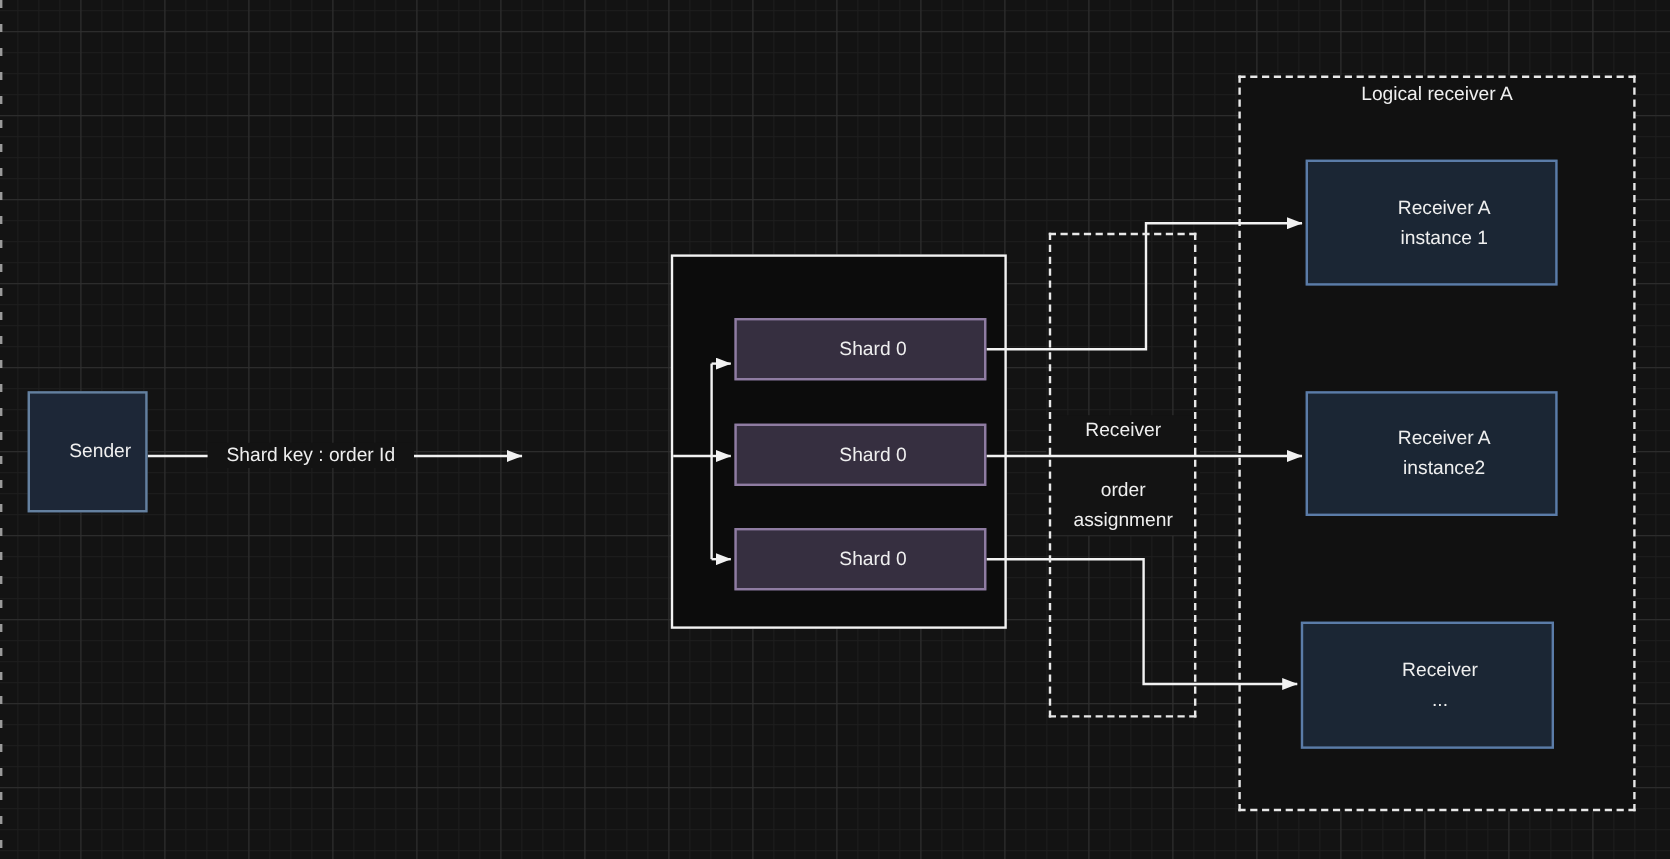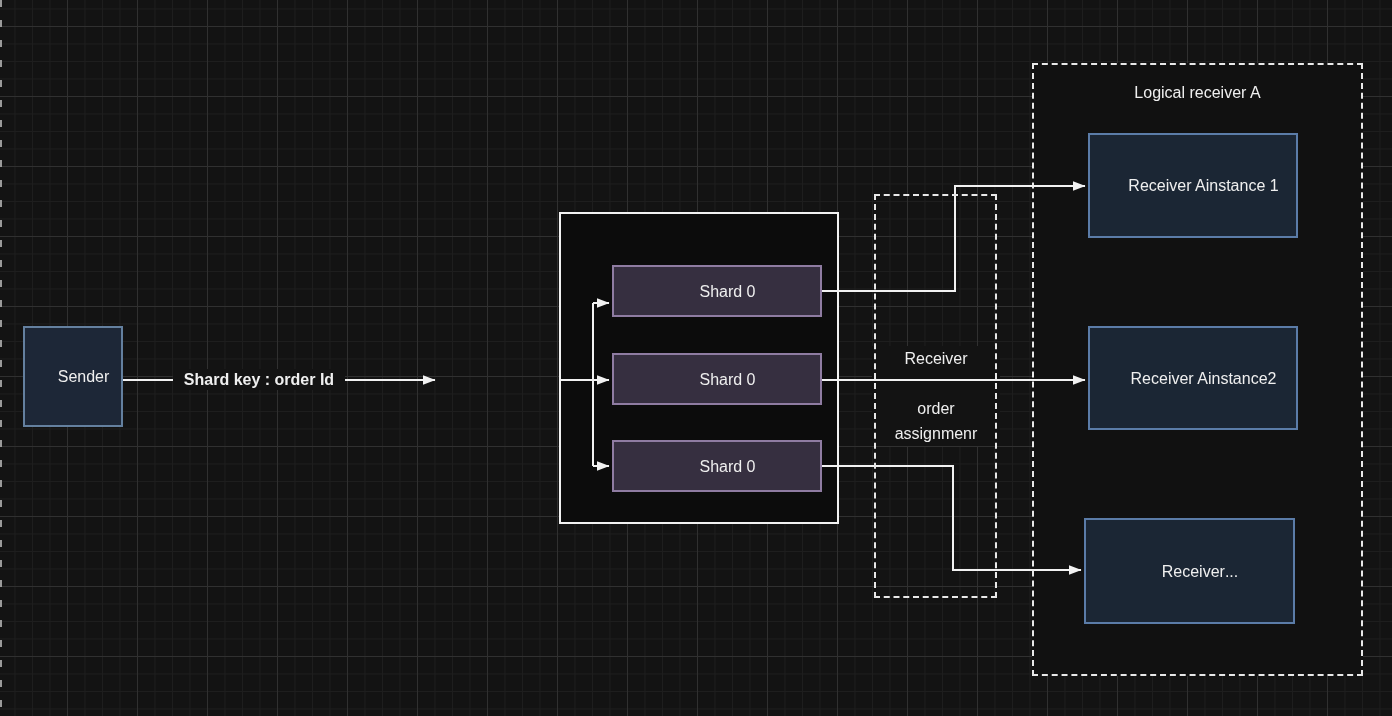--- a/index.html
+++ b/index.html
@@ -14,52 +14,52 @@
     background-image:
       linear-gradient(var(--grid-major,#303030) 1px, transparent 1px),
       linear-gradient(90deg, var(--grid-major,#303030) 1px, transparent 1px),
       linear-gradient(var(--grid-minor,#1e1e1e) 1px, transparent 1px),
       linear-gradient(90deg, var(--grid-minor,#1e1e1e) 1px, transparent 1px);
     background-size:70px 70px,70px 70px,17.5px 17.5px,17.5px 17.5px;
     background-position:0 26px,67px 0,0 8.5px,14.5px 0;
   }
   .node{
     position:absolute;
-    display:flex;align-items:center;justify-content:center;
+    display:flex;flex-direction:column;align-items:center;justify-content:center;
     text-align:center;font-size:16px;line-height:25px;
     z-index:5;
     padding-left:21px;
   }
   #sender{left:23px;top:326px;width:100px;height:101px;
     background:var(--sender-fill);border:2px solid var(--sender-border);}
   #router{left:437px;top:328px;width:124px;height:102px;
     background:var(--router-fill);border:2px solid var(--router-border);}
   #shard-container{position:absolute;left:559px;top:212px;width:280px;height:312px;
     background:var(--container-fill);border:2px solid var(--stroke);z-index:1;}
   .shard{left:612px;width:210px;height:52px;
     background:var(--shard-fill);border:2px solid var(--shard-border);justify-content:center;}
   #shard-1{top:265px;}
   #shard-2{top:353px;}
   #shard-3{top:440px;}
   #logical-group{position:absolute;left:1032px;top:63px;width:331px;height:613px;
     background:var(--group-fill);border:2px dashed #e8e8e8;z-index:1;}
-  #logical-group-title{margin-top:19px;text-align:center;font-size:16px;}
+  #logical-group-title{margin-top:5px;text-align:center;font-size:16px;}
   .receiver{background:var(--receiver-fill);border:2px solid var(--receiver-border);}
   #receiver-1{left:1088px;top:133px;width:210px;height:105px;}
   #receiver-2{left:1088px;top:326px;width:210px;height:104px;}
   #receiver-3{left:1084px;top:518px;width:211px;height:106px;}
   #assignment-boundary{position:absolute;left:874px;top:194px;width:123px;height:404px;
     border:2px dashed #e8e8e8;background:transparent;z-index:6;}
   #assignment-note{position:absolute;left:872px;top:346px;width:128px;
     text-align:center;font-size:16px;line-height:25px;
     background:var(--canvas-bg);z-index:3;}
   .note-spacer{height:25px;}
   #edge-label{position:absolute;left:173px;top:369px;width:172px;
     text-align:center;font-size:16px;line-height:21px;
-    background:var(--canvas-bg);z-index:7;font-weight:bold;}
+    background:var(--canvas-bg);z-index:7;}
   #connectors{position:absolute;left:0;top:0;width:1392px;height:716px;z-index:4;pointer-events:none;}
   #connectors path{stroke:var(--stroke);stroke-width:2;fill:none;}
   #connectors .arrowhead{fill:var(--stroke);stroke:none;}
   #page-boundary-line{position:absolute;left:0;top:0;width:2px;height:716px;z-index:2;
     background:repeating-linear-gradient(180deg,#9a9a9a 0 7px,transparent 7px 20px);}
 </style>
 </head>
 <body>
 
 <div id="canvas">

